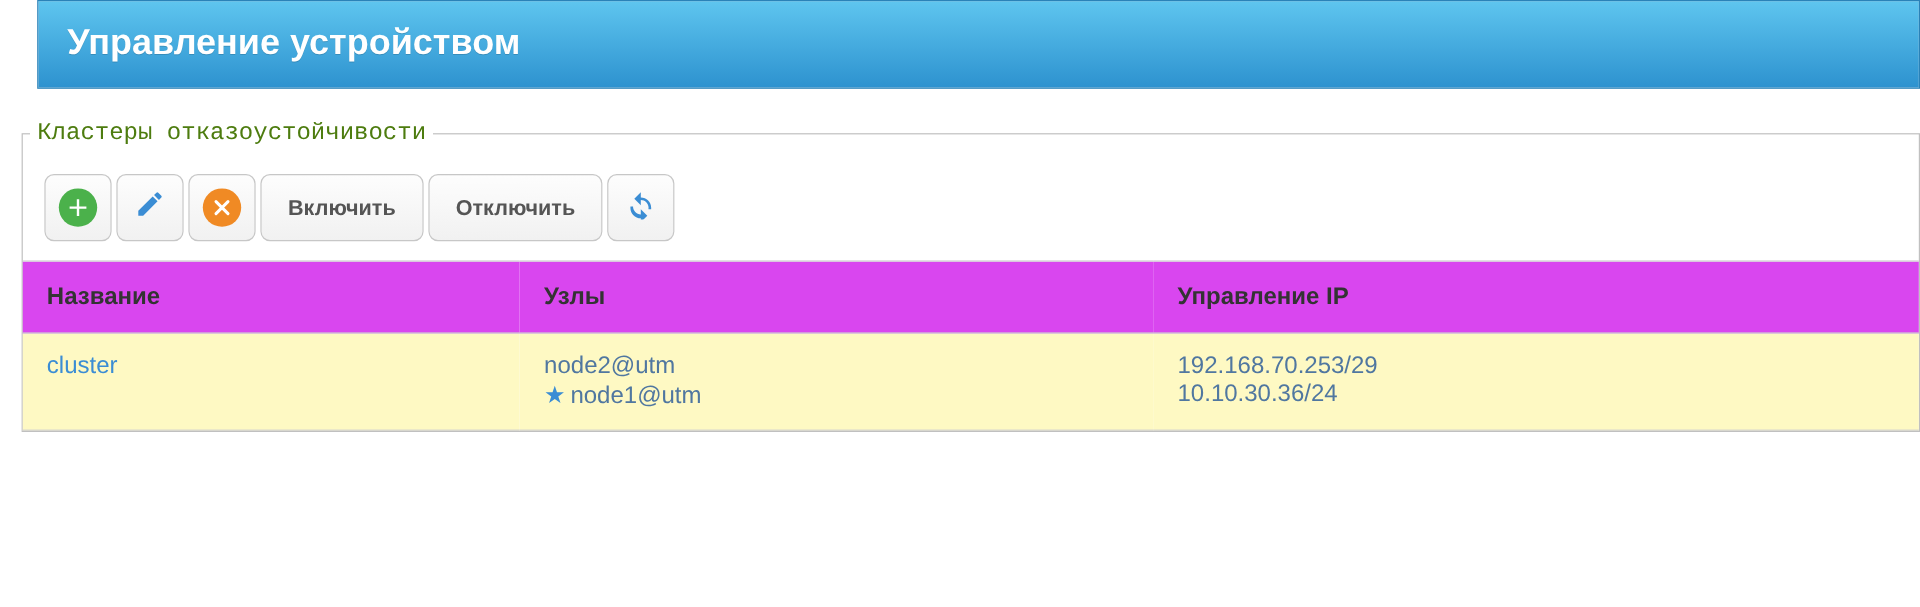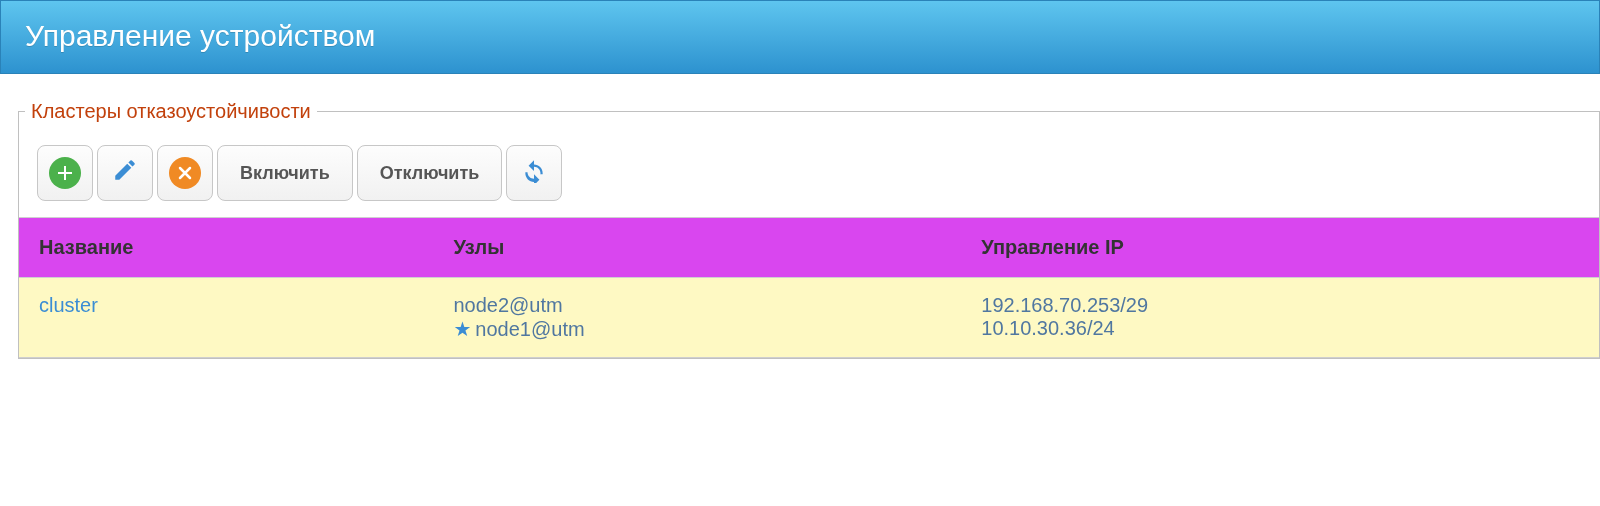--- a/index.html
+++ b/index.html
@@ -7,37 +7,39 @@
       font-family: Arial, Helvetica, sans-serif;
       background: #fff;
       color: #333;
       font-size: 18px;
     }
     .panel-header {
       background: linear-gradient(#5ec5ef, #2d92cf);
       color: #fff;
       padding: 18px 24px 20px 24px;
       font-size: 30px;
-      font-weight: normal;
+      font-weight: bold;
       border: 1px solid #2a82b8;
       text-shadow: 0 1px 0 rgba(0,0,0,0.15);
+      margin-left: 31px;
     }
     .content-wrap {
       padding: 26px 0 0 18px;
     }
     fieldset.group {
       border: 1px solid #c0c0c0;
       padding: 18px 0 0 0;
       margin: 0;
     }
     fieldset.group > legend {
       font-size: 20px;
-      color: #c2410c;
+      color: #4d7c0f;
       padding: 0 6px;
       margin-left: 6px;
+      font-family: Liberation Mono, monospace;
     }
     .toolbar {
       display: flex;
       align-items: center;
       gap: 4px;
       padding: 4px 18px 16px 18px;
     }
     .btn {
       display: inline-flex;
       align-items: center;

